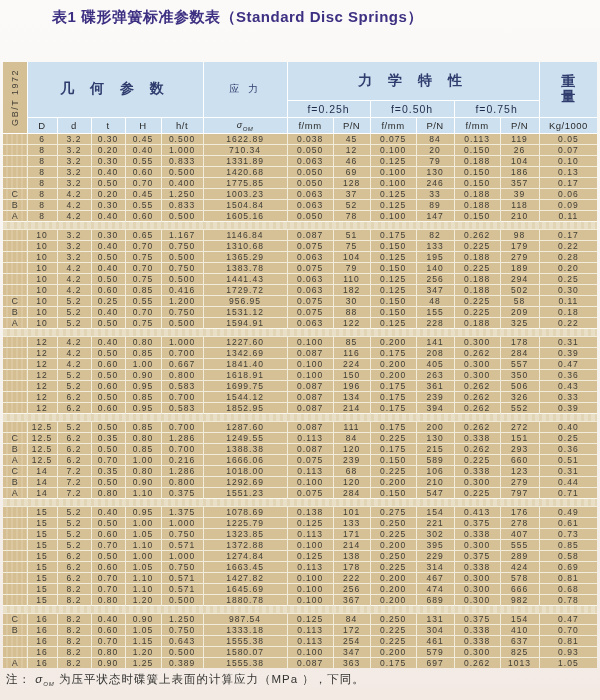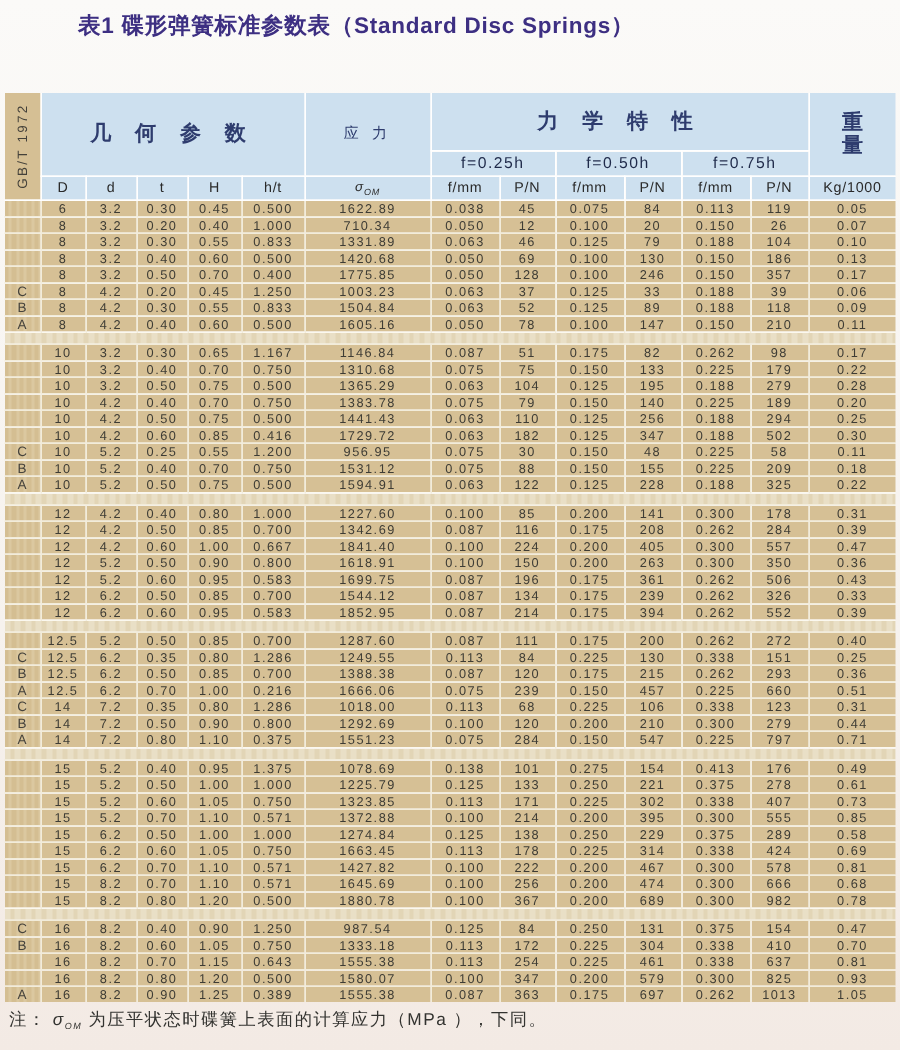--- a/index.html
+++ b/index.html
@@ -576,21 +576,21 @@
           <td class="letter">A</td>
           <td>12.5</td>
           <td>6.2</td>
           <td>0.70</td>
           <td>1.00</td>
           <td>0.216</td>
           <td>1666.06</td>
           <td>0.075</td>
           <td>239</td>
           <td>0.150</td>
-          <td>457</td>
+          <td>589</td>
           <td>0.225</td>
           <td>660</td>
           <td>0.51</td>
         </tr>
         <tr>
           <td class="letter">C</td>
           <td>14</td>
           <td>7.2</td>
           <td>0.35</td>
           <td>0.80</td>

